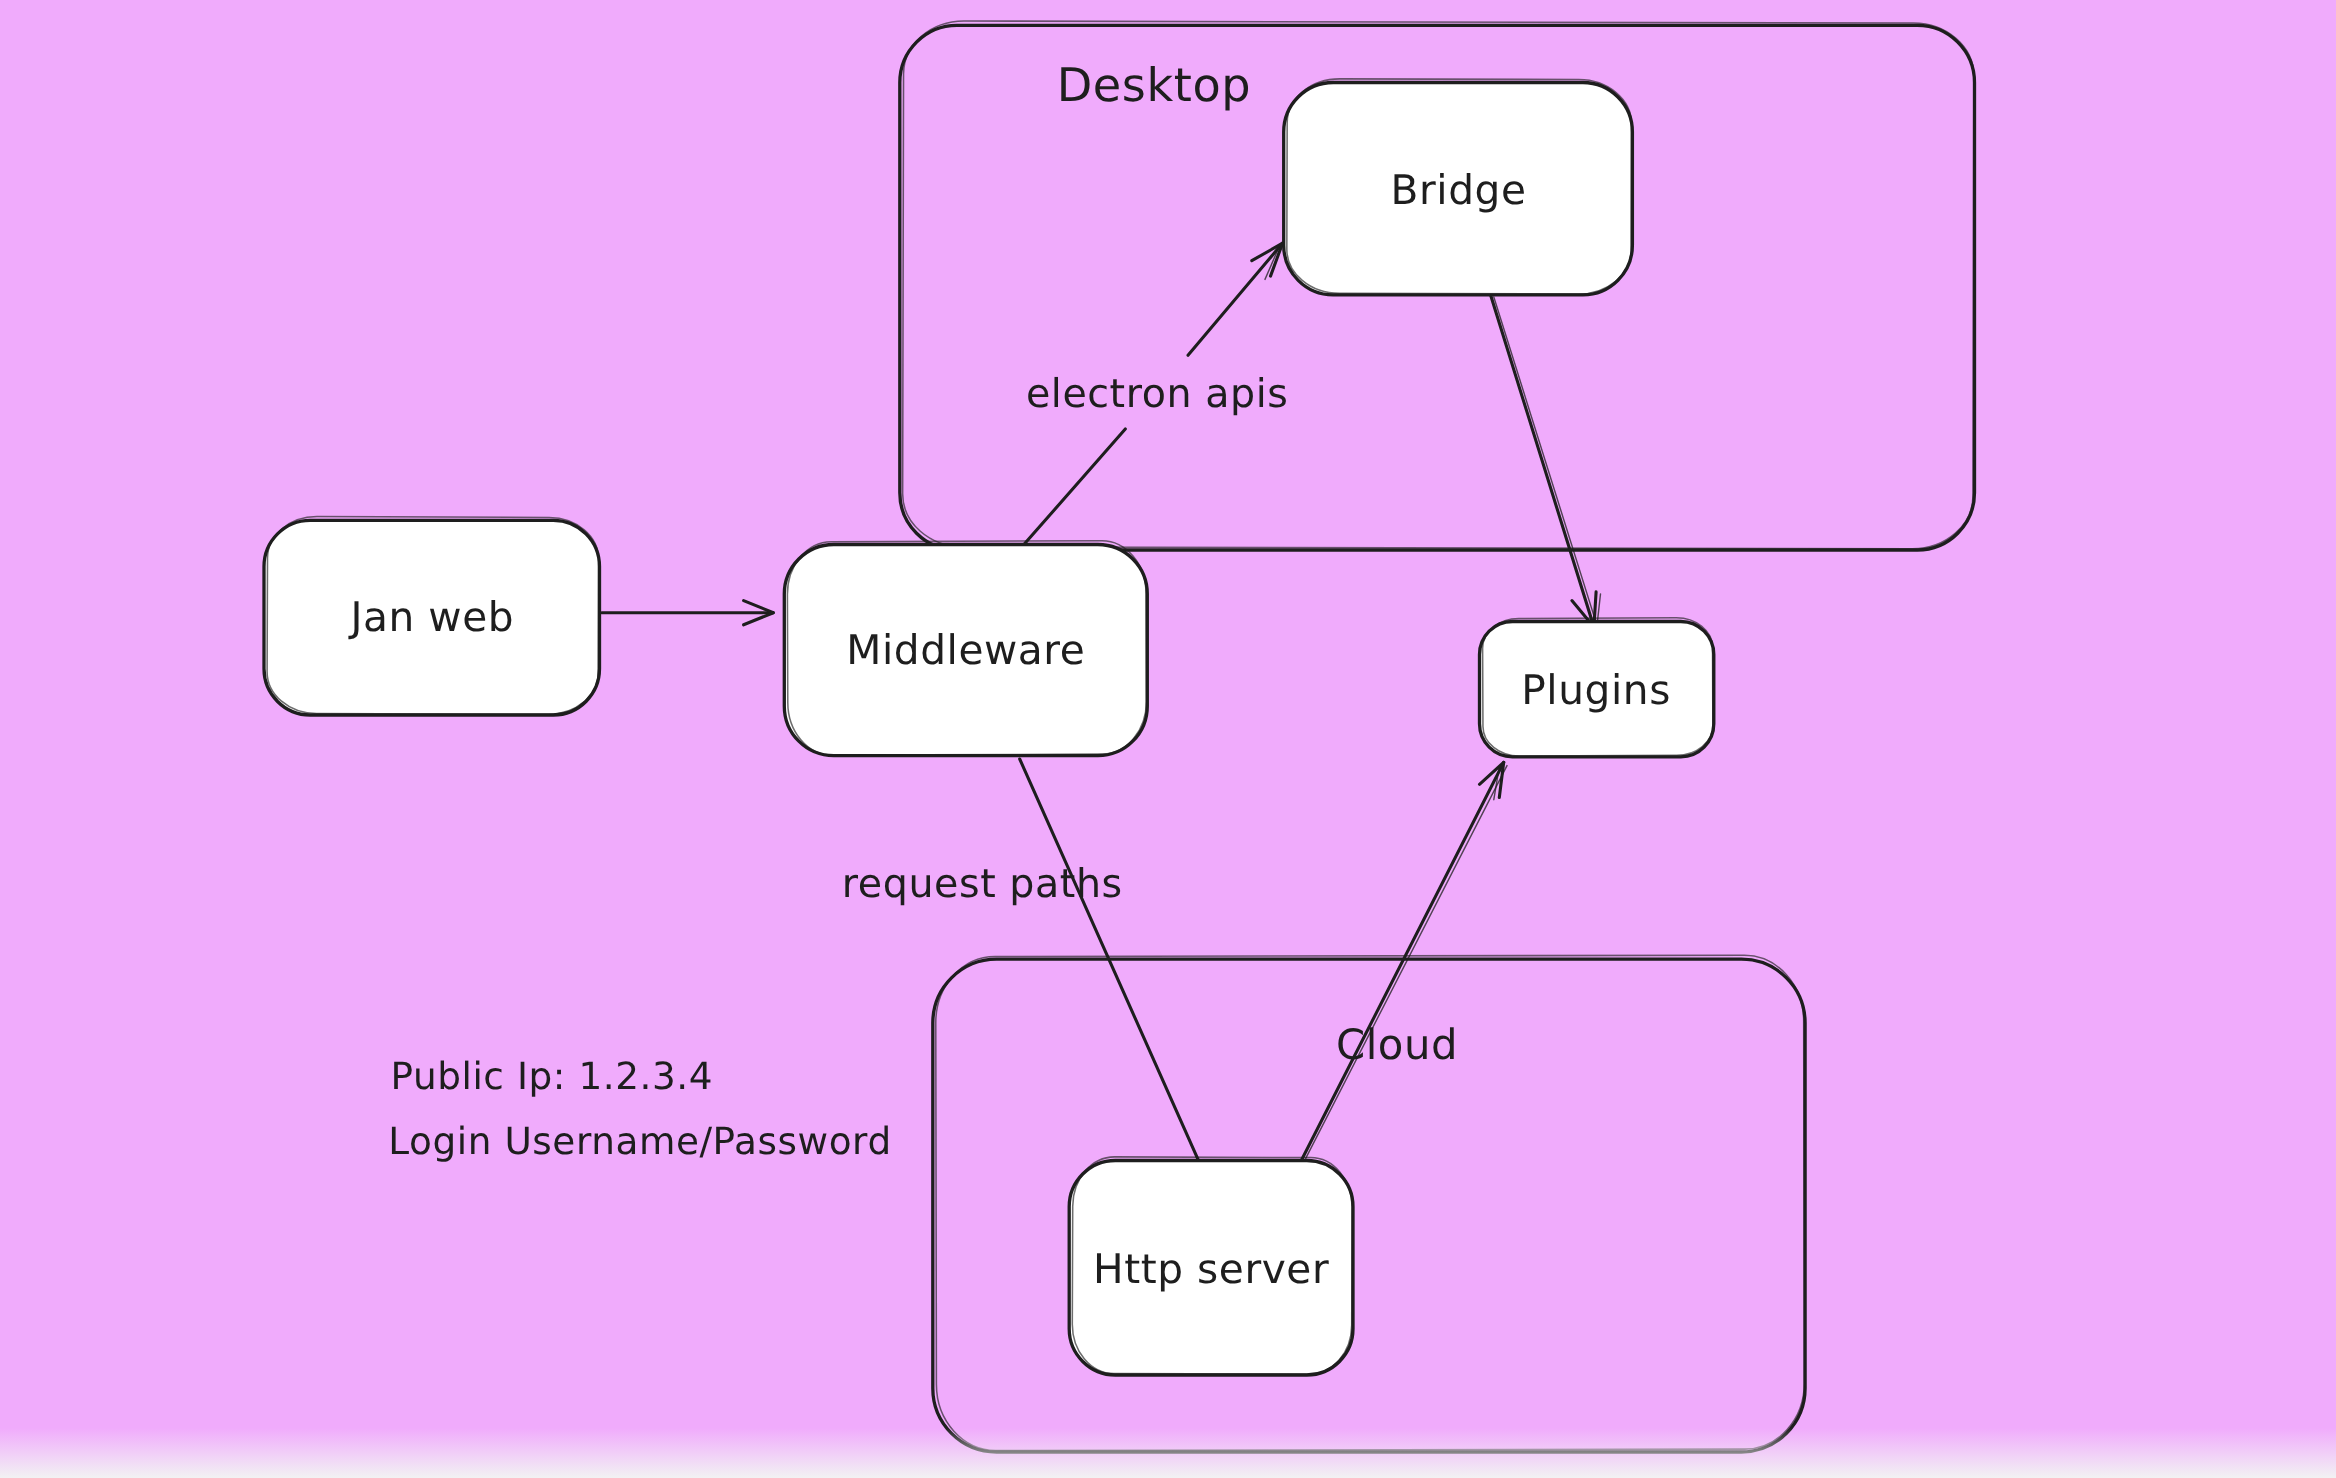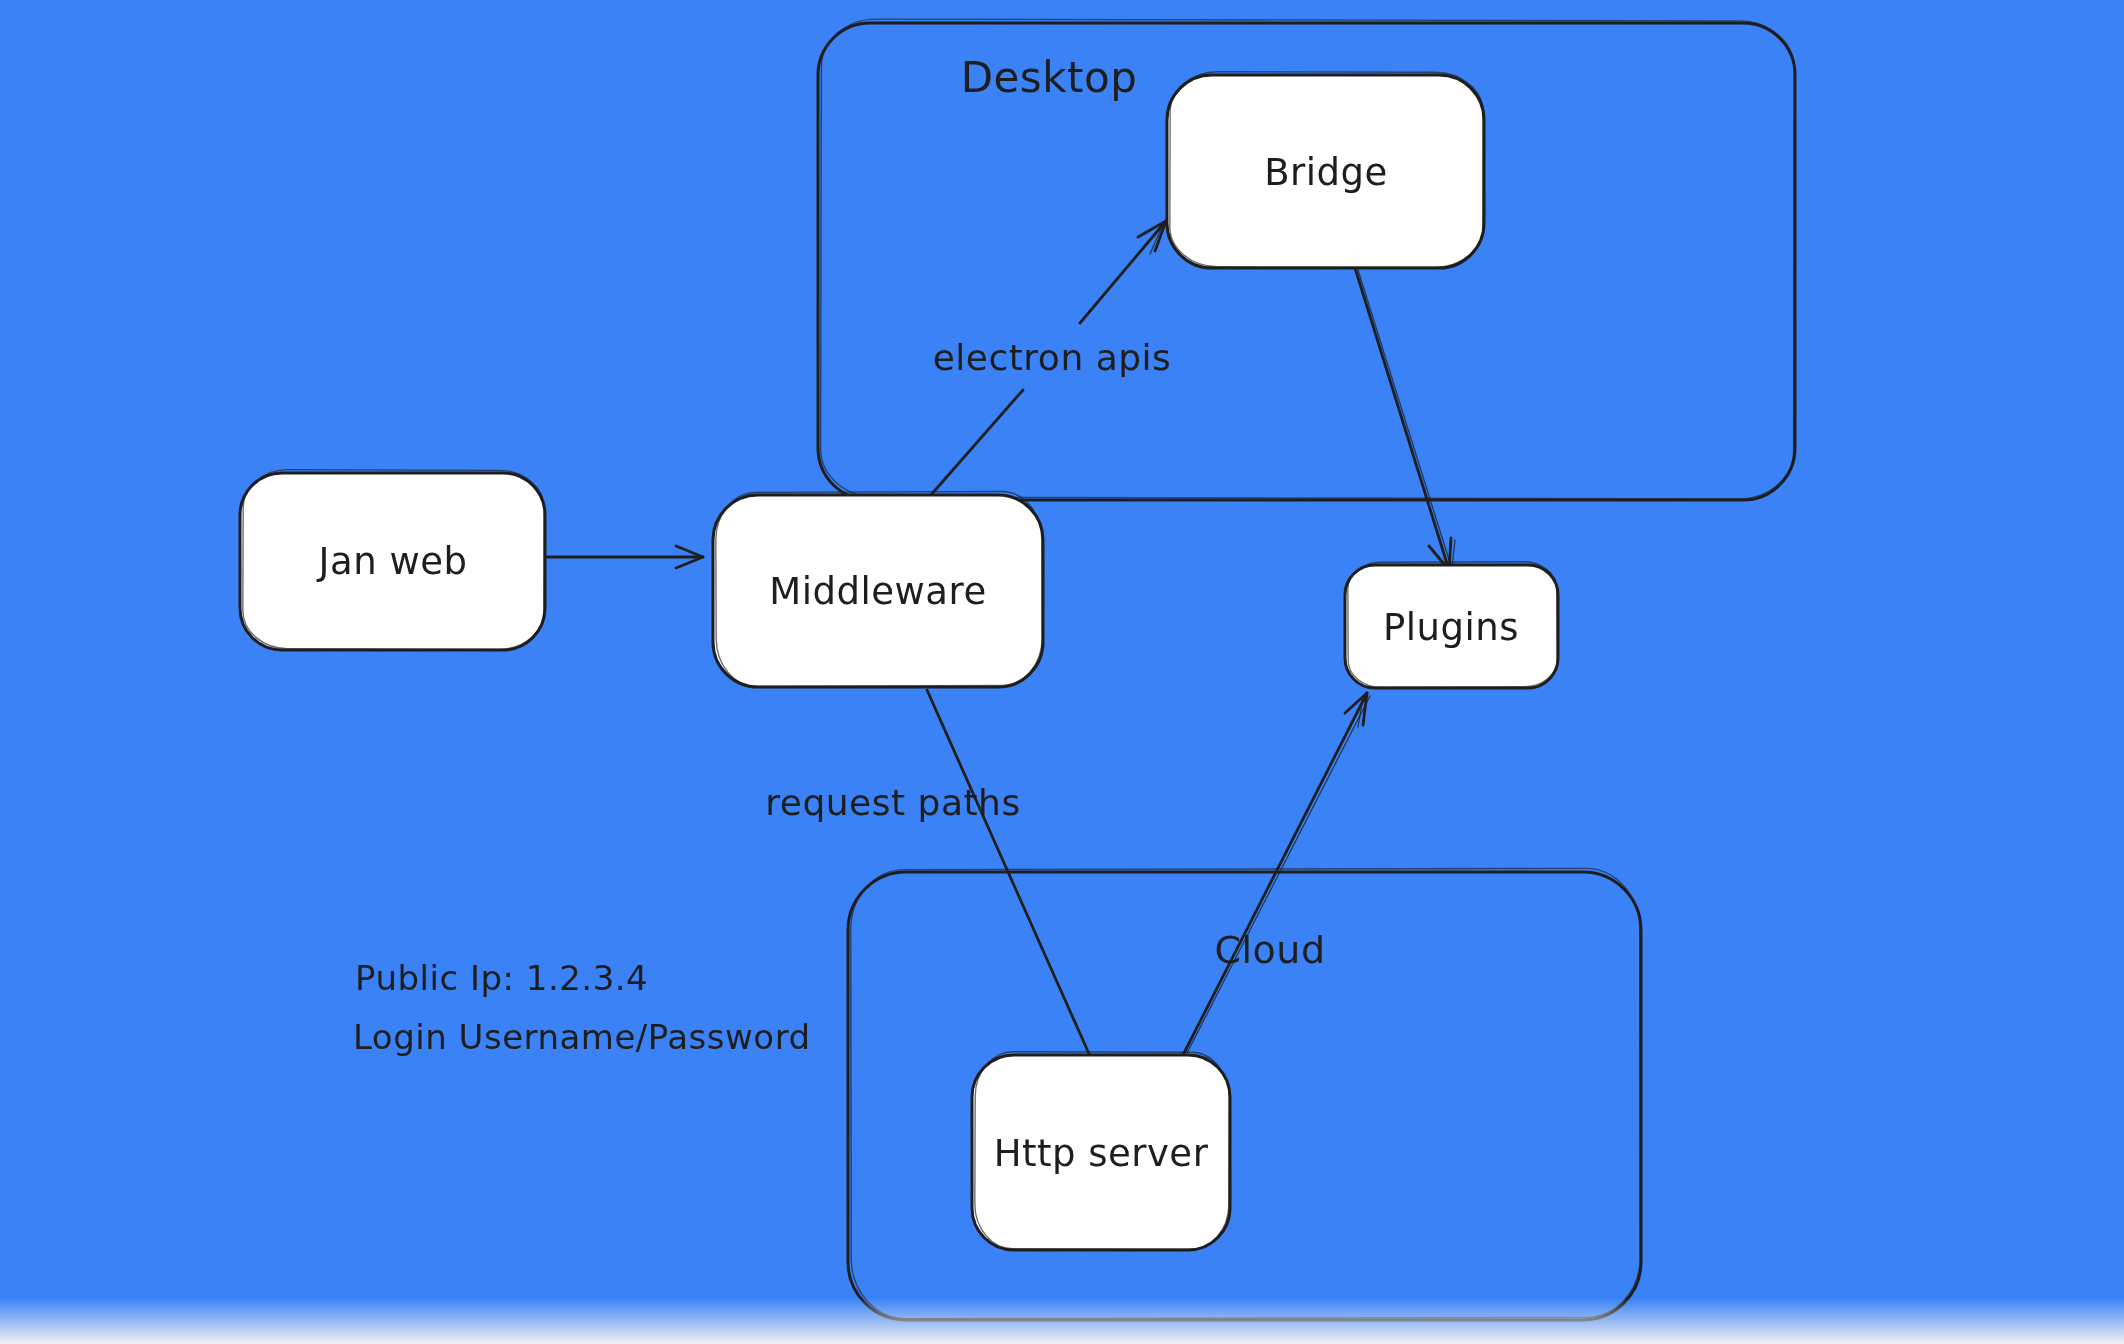--- a/index.html
+++ b/index.html
@@ -4,21 +4,21 @@
 <style>
   html, body {
     margin: 0;
     padding: 0;
     background: #ffffff;
   }
   .canvas {
     position: relative;
     width: 2124px;
     height: 1344px;
-    background: #3b82f6;
+    background: #f0abfc;
     overflow: hidden;
     font-family: "DejaVu Sans", sans-serif;
   }
   .canvas svg {
     position: absolute;
     inset: 0;
     display: block;
   }
   .shape {
     fill: #ffffff;

